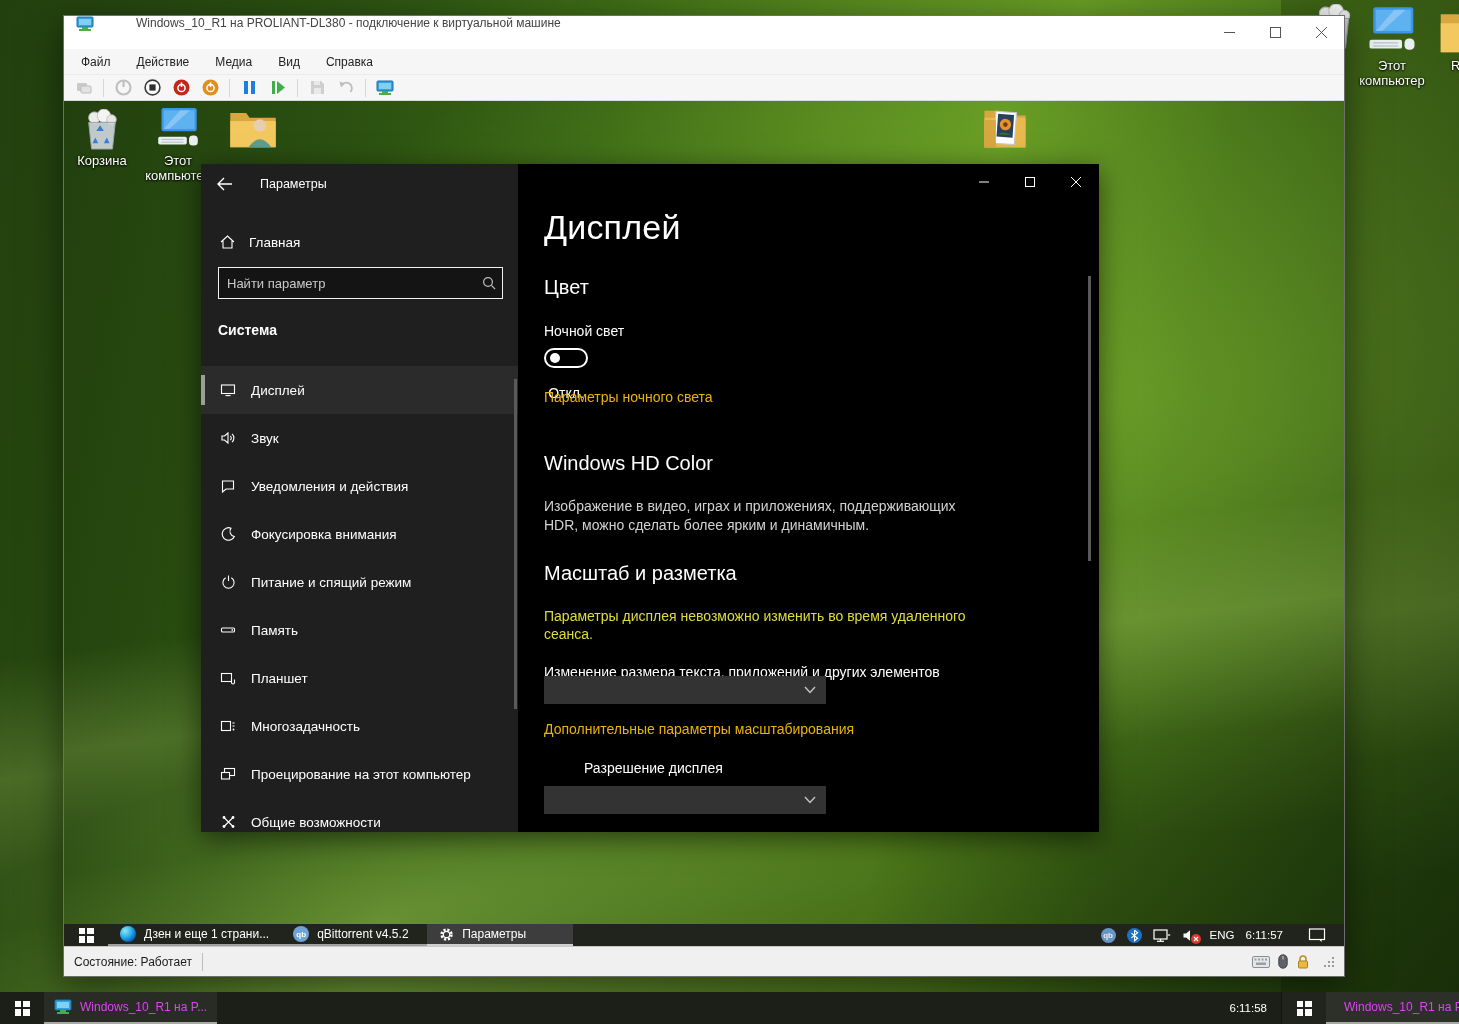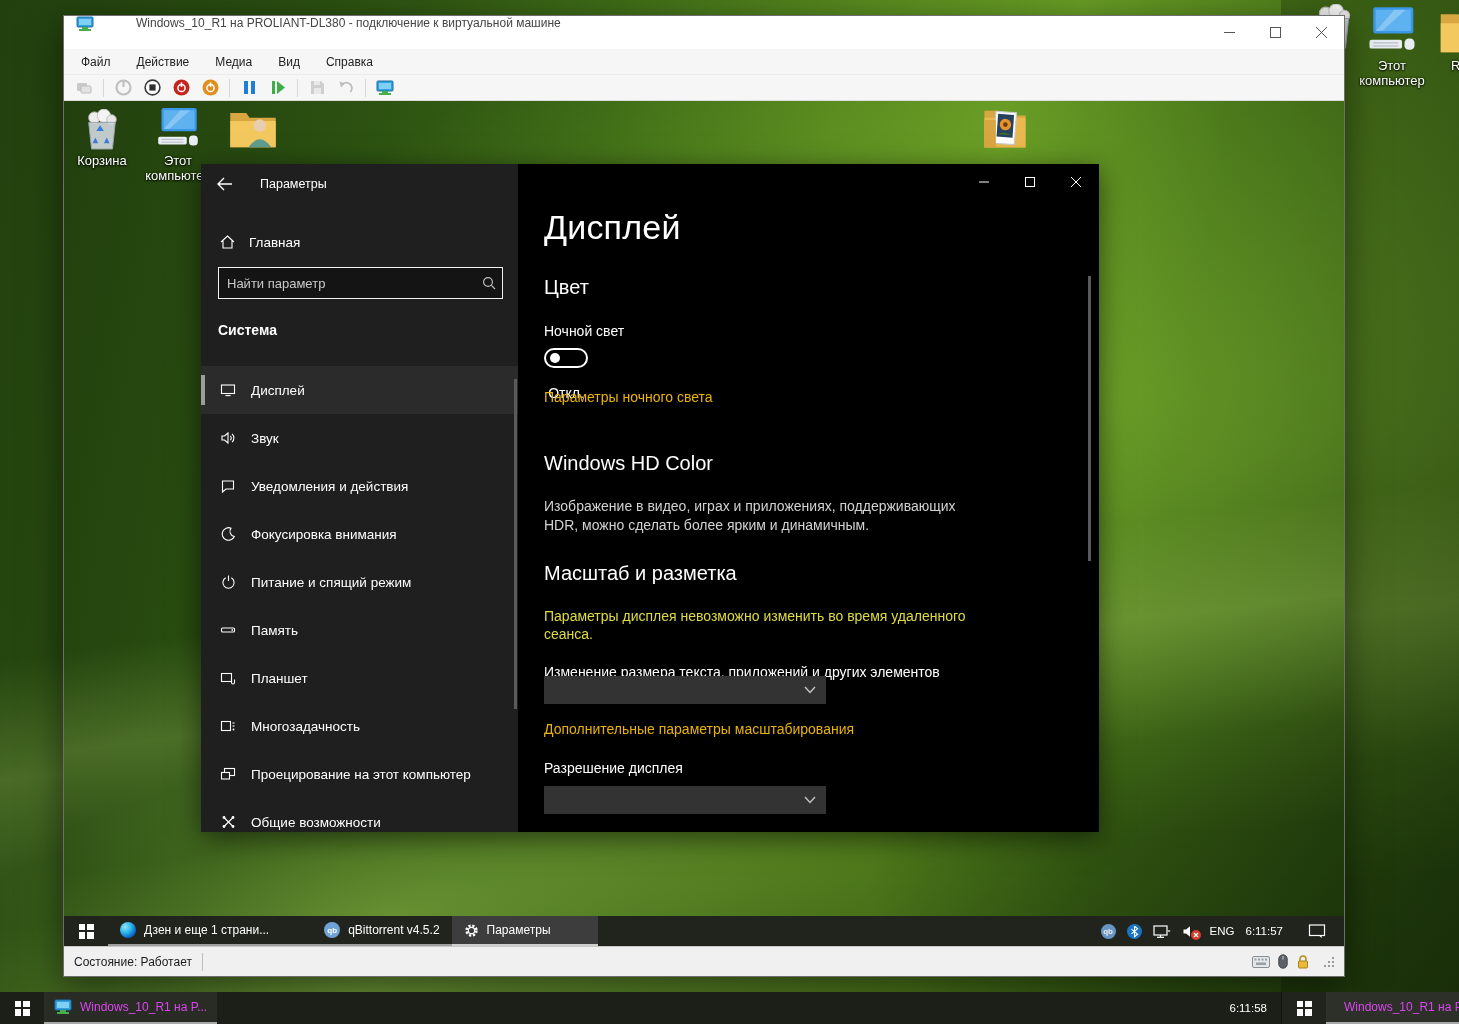--- a/index.html
+++ b/index.html
@@ -39,33 +39,33 @@
   #hv-controls { margin-left:auto; display:flex; height:100%; }
   .hv-ctl { width:46px; height:100%; display:flex; align-items:center; justify-content:center; color:#555; }
   #hv-menubar { height:26px; background:#f6f6f6; display:flex; align-items:center; padding-left:17px; gap:26px; flex:0 0 auto; border-bottom:1px solid #ececec; }
   .menu-item { font-size:12px; color:#222; }
   #hv-toolbar { height:26px; background:#f6f6f6; border-bottom:1px solid #dcdcdc; display:flex; align-items:center; padding-left:10px; gap:9px; flex:0 0 auto; }
   .tb-btn { width:20px; height:20px; display:flex; align-items:center; justify-content:center; }
   .tb-sep { width:1px; height:18px; background:#d7d7d7; }
 
   
   #vm-screen { flex:1 1 auto; position:relative; }
-  #vm-taskbar { position:absolute; left:0; right:0; bottom:0; height:30px; background:#20241d;
+  #vm-taskbar { position:absolute; left:0; right:0; bottom:0; height:22px; background:#20241d;
     display:flex; align-items:stretch; z-index:30; }
   .tb-start { width:44px; display:flex; align-items:center; justify-content:center; }
   .win-logo { width:15px; height:15px; display:grid; grid-template-columns:1fr 1fr; grid-template-rows:1fr 1fr; gap:1.5px; }
   .win-logo span { background:#fff; }
   .task-btn { display:flex; align-items:center; gap:8px; padding:0 12px; border-bottom:2px solid #9f9f9f; font-size:12px; color:#fff; min-width:146px; }
   .task-btn.active { background:#3d3d3d; border-bottom-color:#cfcfcf; }
   #vm-tray { margin-left:auto; display:flex; align-items:center; gap:11px; padding-right:18px; color:#fff; font-size:11.5px; }
 
   .edge-icon { width:16px; height:16px; border-radius:50%;
     background:radial-gradient(circle at 32% 30%, #8ee6f8, #2bb3e8 40%, #0b63c8 72%, #0a4ba0 100%); display:inline-block; }
   .qb-icon { width:16px; height:16px; border-radius:50%; background:#6fa3d8; color:#fff; font-size:8px; font-weight:bold;
-    display:flex; align-items:center; justify-content:center;margin-left:31px; }
+    display:flex; align-items:center; justify-content:center; }
   .qb-icon.tiny { width:15px; height:15px; opacity:.9; }
 
   
   #settings-window { left:137px; top:63px; width:898px; height:668px; background:#000; box-shadow:0 6px 26px rgba(0,0,0,0.55); z-index:20; }
   #st-sidebar { position:absolute; left:0; top:0; bottom:0; width:317px; background:#1f1f1f; }
   #st-main { position:absolute; left:317px; top:0; bottom:0; right:0; background:#000; color:#fff; }
   #st-back-row { display:flex; align-items:center; height:40px; padding-left:15px; color:#fff; }
   #st-back { width:30px; font-size:16px; }
   #st-title { font-size:12.5px; margin-left:14px; }
   .side-row { position:absolute; left:0; width:100%; height:44px; display:flex; align-items:center; padding-left:18px; gap:13px; color:#fff; font-size:13.5px; }
@@ -493,21 +493,21 @@
 
           <div class="content lbl14" style="top:500px;">Изменение размера текста, приложений и других элементов</div>
           <div class="content dropdown" style="top:512px;">
             <svg width="12" height="8" viewBox="0 0 12 8">
                 <path d="M1 1 L6 6.5 L11 1" fill="none" stroke="#c4c4c4" stroke-width="1.4"></path>
               </svg>
           </div>
 
           <div class="content gray-link" style="top:557px;">Дополнительные параметры масштабирования</div>
 
-          <div class="content lbl14" style="top:596px;">Разрешение дисплея</div>
+          <div class="content lbl14" style="top:596px;margin-left:40px;">Разрешение дисплея</div>
           <div class="content dropdown" style="top:622px;">
             <svg width="12" height="8" viewBox="0 0 12 8">
                 <path d="M1 1 L6 6.5 L11 1" fill="none" stroke="#c4c4c4" stroke-width="1.4"></path>
               </svg>
           </div>
 
           <div id="main-scroll"></div>
         </div>
       </div>
 

